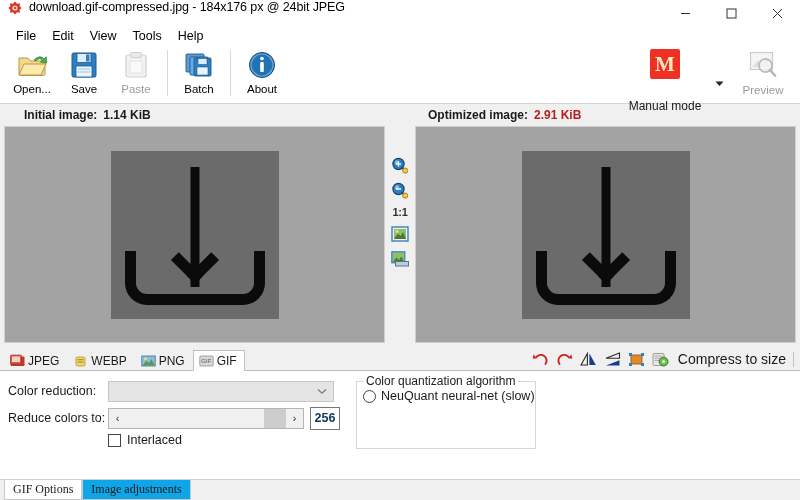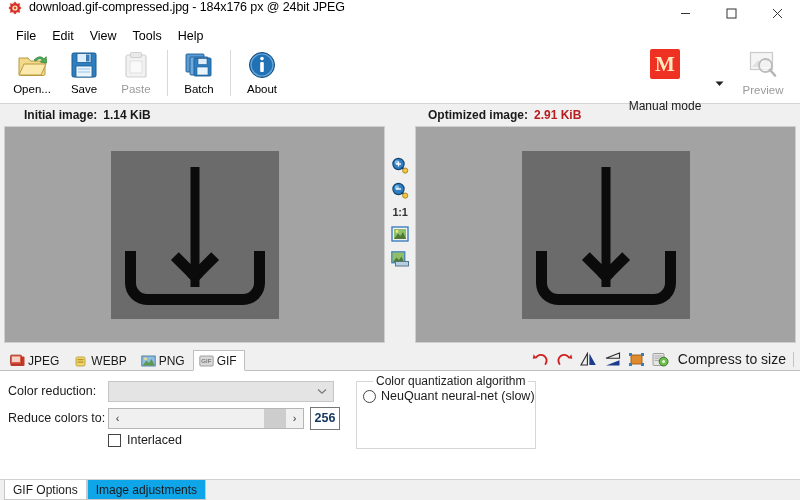--- a/index.html
+++ b/index.html
@@ -296,21 +296,21 @@
   }
   .checkrow span { font-size: 12.5px; }
 
   .groupbox {
     position: relative;
     width: 180px; height: 68px;
     border: 1px solid #d6d6d6;
     margin-top: 2px;
   }
   .gb-title {
-    position: absolute; top: -8px; left: 16px;
+    position: absolute; top: -8px; left: 6px;
     background: #fff; padding: 0 3px;
     font-size: 12px; color: #222;
     white-space: nowrap;
   }
   .radiorow {
     display: flex; align-items: center;
     padding-left: 6px; height: 28px;
   }
   .radio {
     width: 13px; height: 13px; border-radius: 50%;
@@ -325,20 +325,21 @@
   .radiorow span { font-size: 12.5px; white-space: nowrap; }
 
   
   .bottomtabs {
     height: 21px;
     background: #f0f0f0;
     display: flex; align-items: flex-start;
     padding-left: 4px;
     flex: none;
     border-top: 1px solid #d0d0d0;
+    font-family: Liberation Serif, serif;
   }
   .btab {
     height: 20px;
     display: flex; align-items: center;
     padding: 0 8px;
     font-size: 12px;
     border: 1px solid #c8c8c8;
     border-top: none;
     background: #0ea5e9;
   }

